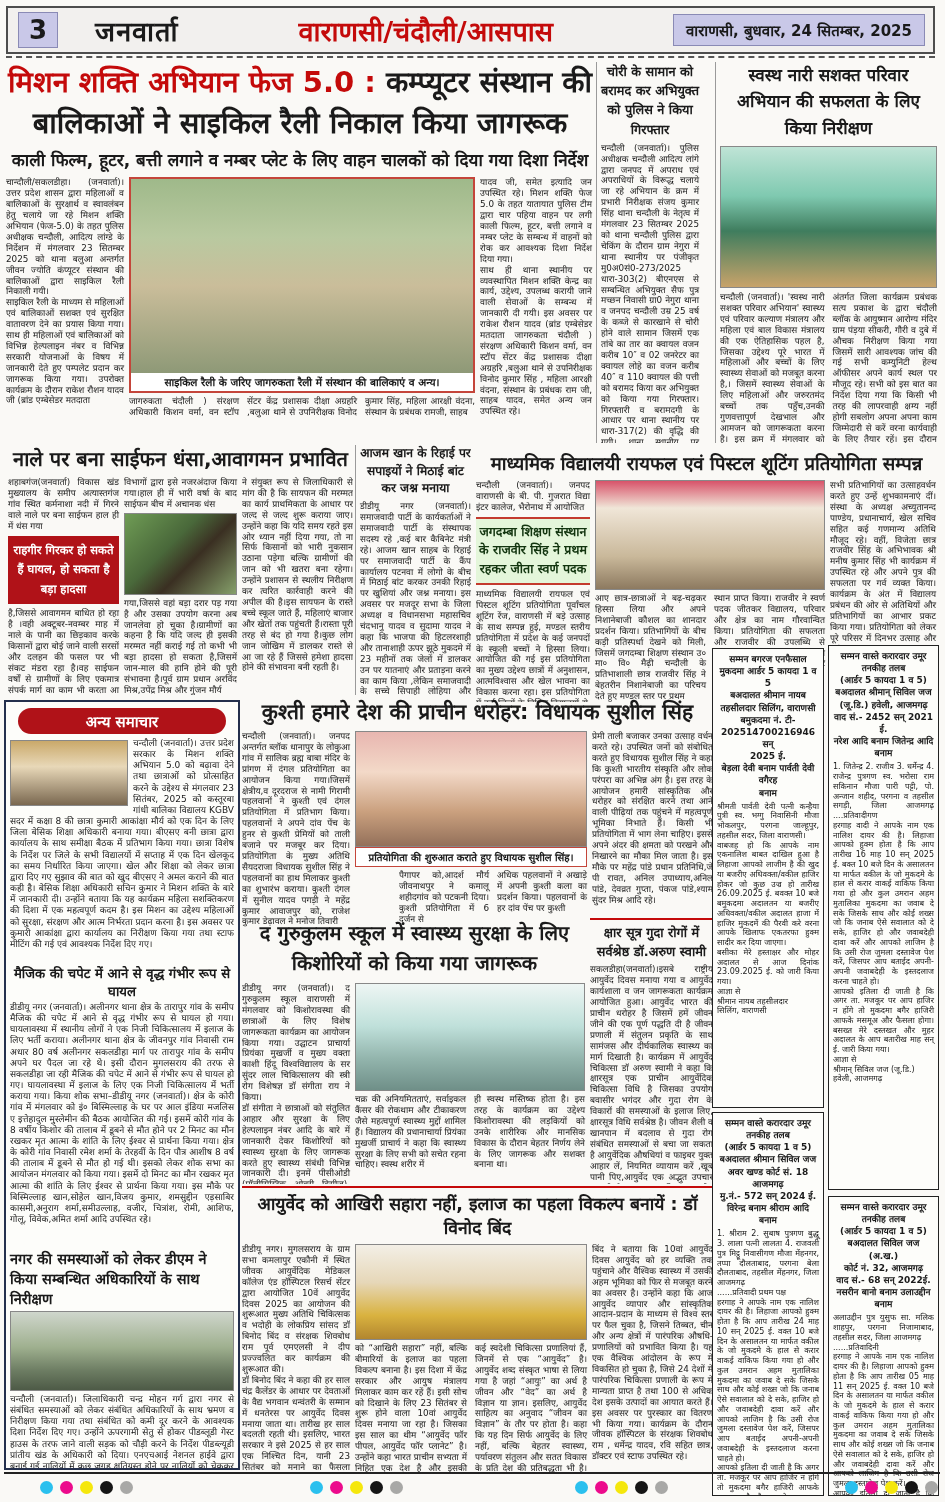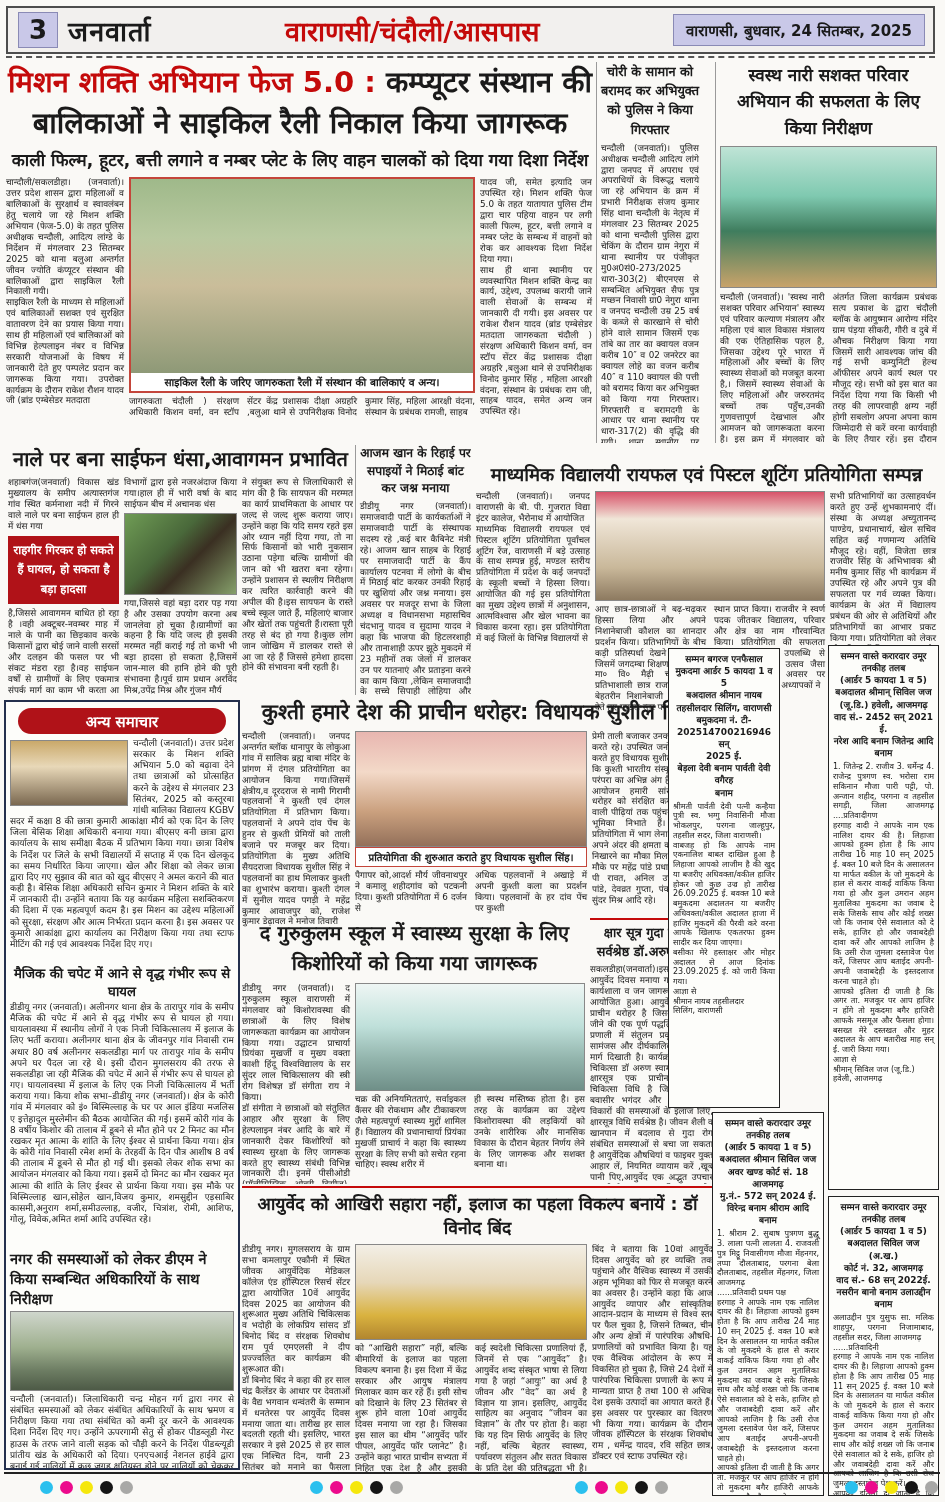--- a/index.html
+++ b/index.html
@@ -4,21 +4,21 @@
 <style>
   html,body{margin:0;padding:0;background:#777;}
   #page{position:relative;width:945px;height:1502px;background:#faf9f6;color:#1a1a1a;
         font-family:"DejaVu Sans",sans-serif;overflow:hidden;}
   .abs{position:absolute;overflow:hidden;}
   
   #masthead{left:6px;top:6px;width:929px;height:48px;border:2px solid #4d4d4d;background:#f2f0ee;
             display:flex;align-items:center;box-sizing:border-box;}
   .pgnum{background:#c9c8e8;border:1px solid #8a8ab5;font-weight:bold;font-size:26px;
          padding:2px 10px;margin:0 10px;}
-  .paper{font-weight:bold;font-size:27px;letter-spacing:1px;}
+  .paper{font-weight:bold;font-size:27px;letter-spacing:1px;margin-left:27px;}
   .section-title{flex:1;text-align:center;color:#c40a0a;font-weight:bold;font-size:27px;}
   .datebox{background:#c9c8e8;border:1px solid #8a8ab5;font-weight:bold;font-size:15px;
            padding:5px 12px;margin-right:8px;white-space:nowrap;}
   #hdr-dash{left:6px;top:56px;width:929px;height:0;border-top:2px dashed #555;}
   
   .body{font-size:8.8px;line-height:1.24;text-align:justify;white-space:pre-line;}
   .hl{font-weight:bold;text-align:center;}
   .red{color:#c40a0a;}
   .framed{border:2px solid #c4453a;}
   .caption{font-weight:bold;font-size:10.5px;text-align:center;padding:2px 10px;background:#fff;}
@@ -117,25 +117,26 @@
       </div>
       <div class="body">ने संयुक्त रूप से जिलाधिकारी से मांग की है कि सायफन की मरम्मत का कार्य प्राथमिकता के आधार पर जल्द से जल्द शुरू कराया जाए।उन्होंने कहा कि यदि समय रहते इस ओर ध्यान नहीं दिया गया, तो ना सिर्फ किसानों को भारी नुकसान उठाना पड़ेगा बल्कि ग्रामीणों की जान को भी खतरा बना रहेगा। उन्होंने प्रशासन से स्थलीय निरीक्षण कर त्वरित कार्रवाही करने की अपील की है।इस सायफन के रास्ते बच्चे स्कूल जाते हैं, महिलाएं बाजार और खेतों तक पहुंचती हैं।रास्ता पूरी तरह से बंद हो गया है।कुछ लोग जान जोखिम में डालकर रास्ते से आ जा रहे हैं जिससे हमेशा हादसा होने की संभावना बनी रहती है।</div>
     </div>
   </div>
 
   <div class="abs vline-l" style="left:355px;top:445px;width:116px;height:250px;box-sizing:border-box;">
     <div class="hl" style="font-size:12.2px;line-height:1.45;">आजम खान के रिहाई पर सपाइयों ने मिठाई बांट कर जश्न मनाया</div>
     <div class="body" style="margin-top:3px;">डीडीयू नगर (जनवार्ता)। समाजवादी पार्टी के कार्यकर्ताओं ने समाजवादी पार्टी के संस्थापक सदस्य रहे ,कई बार कैबिनेट मंत्री रहे। आजम खान साहब के रिहाई पर समाजवादी पार्टी के कैंप कार्यालय पटनवा में लोगो के बीच में मिठाई बांट करकर उनकी रिहाई पर खुशियां और जश्न मनाया। इस अवसर पर मजदूर सभा के जिला अध्यक्ष व विधानसभा महासचिव चंदभानु यादव व सुदामा यादव ने कहा कि भाजपा की हिटलरशाही और तानाशाही ऊपर झूठे मुकदमे में 23 महीनों तक जेलों में डालकर उन पर यातनाएं और प्रताड़ना करने का काम किया ,लेकिन समाजवादी के सच्चे सिपाही लोहिया और अंबेडकर को मानने वाले लोगों की हमेशा जीत हुई है। इस रिहाई में सपा राष्ट्रीय अध्यक्ष अखिलेश यादव जी का अहम प्रयास रहा है। इस अवसर पर यादवेश यादव ,संजय यादव आदि रहे।</div>
   </div>
 
-  <div class="abs" style="left:476px;top:461px;width:461px;height:252px;">
+  <div class="abs" style="left:476px;top:450px;width:461px;height:252px;">
     <div class="hl" style="font-size:18.5px;">माध्यमिक विद्यालयी रायफल एवं पिस्टल शूटिंग प्रतियोगिता सम्पन्न</div>
     <div class="grid" style="grid-template-columns:114px 230px 106px;margin-top:5px;height:222px;">
       <div>
         <div class="body">चन्दौली (जनवार्ता)। जनपद वाराणसी के बी. पी. गुजरात विद्या इंटर कालेज, भैरोनाथ में आयोजित</div>
+        <div class="greenbox">जगदम्बा शिक्षण संस्थान के राजवीर सिंह ने प्रथम रहकर जीता स्वर्ण पदक</div>
         <div class="body">माध्यमिक विद्यालयी रायफल एवं पिस्टल शूटिंग प्रतियोगिता पूर्वांचल शूटिंग रेंज, वाराणसी में बड़े उत्साह के साथ सम्पन्न हुई, मण्डल स्तरीय प्रतियोगिता में प्रदेश के कई जनपदों के स्कूली बच्चों ने हिस्सा लिया। आयोजित की गई इस प्रतियोगिता का मुख्य उद्देश्य छात्रों में अनुशासन, आत्मविश्वास और खेल भावना का विकास करना रहा। इस प्रतियोगिता में कई जिलों के विभिन्न विद्यालयों से</div>
       </div>
       <div>
         <div class="ph ph-shoot" style="height:110px;"></div>
         <div class="grid" style="grid-template-columns:1fr 1fr;gap:8px;margin-top:3px;height:104px;">
           <div class="body">आए छात्र-छात्राओं ने बढ़-चढ़कर हिस्सा लिया और अपने निशानेबाजी कौशल का शानदार प्रदर्शन किया। प्रतिभागियों के बीच कड़ी प्रतिस्पर्धा देखने को मिली, जिसमें जगदम्बा शिक्षण संस्थान उ० मा० वि० मैढ़ी चन्दौली के प्रतिभाशाली छात्र राजवीर सिंह ने बेहतरीन निशानेबाजी का परिचय देते हुए मण्डल स्तर पर प्रथम</div>
           <div class="body">स्थान प्राप्त किया। राजवीर ने स्वर्ण पदक जीतकर विद्यालय, परिवार और क्षेत्र का नाम गौरवान्वित किया। प्रतियोगिता की सफलता और राजवीर की उपलब्धि से विद्यालय परिसर में उत्सव जैसा माहौल रहा। इस अवसर पर विद्यालय प्रबंधन और अध्यापकों ने</div>
         </div>
       </div>
       <div class="body">सभी प्रतिभागियों का उत्साहवर्धन करते हुए उन्हें शुभकामनाएं दीं। संस्था के अध्यक्ष अच्युतानन्द पाण्डेय, प्रधानाचार्य, खेल सचिव सहित कई गणमान्य अतिथि मौजूद रहे। वहीं, विजेता छात्र राजवीर सिंह के अभिभावक श्री मनीष कुमार सिंह भी कार्यक्रम में उपस्थित रहे और अपने पुत्र की सफलता पर गर्व व्यक्त किया।कार्यक्रम के अंत में विद्यालय प्रबंधन की ओर से अतिथियों और प्रतिभागियों का आभार प्रकट किया गया। प्रतियोगिता को लेकर पूरे परिसर में दिनभर उत्साह और उमंग का वातावरण बना रहा।</div>
@@ -155,21 +156,21 @@
     <div class="body" style="font-size:9px;margin-top:3px;height:122px;">चन्दौली (जनवार्ता)। जिलाधिकारी चन्द्र मोहन गर्ग द्वारा नगर से संबंधित समस्याओं को लेकर संबंधित अधिकारियों के साथ भ्रमण व निरीक्षण किया गया तथा संबंधित को कमी दूर करने के आवश्यक दिशा निर्देश दिए गए। उन्होंने ऊपरगामी सेतु से होकर पीडब्लूडी गेस्ट हाउस के तरफ जाने वाली सड़क को चौड़ी करने के निर्देश पीडब्ल्यूडी प्रांतीय खंड के अधिकारी को दिया। एनएचआई नेशनल हाईवे द्वारा बनाई गई नालियों में कुछ जगह क्षतिग्रस्त होने पर नालियों को चेककर जहां चोक हो गई वा चैंबर की ढक्कन टूटे पड़े हो उसको अतिशीघ्र ठीक करा ले।जिलाधिकारी ने जन सुविधा को देखते हुए आवागमन सुचारू रूप से चले इसके लिए एनएचआई के अधिकारी को एक सप्ताह के भीतर सभी को ठीक करने के निर्देश दिए। मठ वाली गली के पक्का नाले का निर्माण करने तथा चैंबर बनाते हुये एक सप्ताह तक जल निकासी की व्यवस्था करने के निर्देश जल निगम को दिए। निरीक्षण के दौरान रेलवे ओवर ब्रिज के पास ठेकेदार द्वारा निर्मित नाली टूट कर चोक की स्थिति में पाई गई जिसपर जिलाधिकारी ने फटकार लगाते हुये तत्काल मरम्मत कराने के सख्त निर्देश दिए।</div>
   </div>
 
   <div class="abs" style="left:242px;top:697px;width:471px;height:258px;">
     <div class="hl" style="font-size:21px;">कुश्ती हमारे देश की प्राचीन धरोहर: विधायक सुशील सिंह</div>
     <div class="grid" style="grid-template-columns:108px 232px 121px;margin-top:6px;height:218px;">
       <div class="body">चन्दौली (जनवार्ता)। जनपद अन्तर्गत ब्लॉक धानापुर के लोकुआ गांव में सालिक ब्रह्म बाबा मंदिर के प्रांगण में दंगल प्रतियोगिता का आयोजन किया गया।जिसमें क्षेत्रीय,व दूरदराज से नामी गिरामी पहलवानों ने कुश्ती एवं दंगल प्रतियोगिता में प्रतिभाग किया।पहलवानों ने अपने दांव पेंच के हुनर से कुश्ती प्रेमियों को ताली बजाने पर मजबूर कर दिया। प्रतियोगिता के मुख्य अतिथि सैयदराजा विधायक सुशील सिंह ने पहलवानों का हाथ मिलाकर कुश्ती का शुभारंभ कराया। कुश्ती दंगल में सुनील यादव पगड़ी ने महेंद्र कुमार आवाजपुर को, राजेश कुमार डेढ़ावल ने मनोज तिवारी</div>
       <div>
         <div class="ph ph-wrestle" style="height:116px;"></div>
         <div class="caption cap-red" style="font-size:10px;">प्रतियोगिता की शुरुआत कराते हुए विधायक सुशील सिंह।</div>
-        <div class="grid" style="grid-template-columns:1fr 1fr;gap:8px;margin-top:3px;height:66px;">
+        <div class="grid" style="grid-template-columns:1fr 1fr;gap:8px;margin-top:3px;height:66px;margin-left:44px;">
           <div class="body">पैगापर को,आदर्श मौर्य जीवनाथपुर ने कमालू शहीदगांव को पटकनी दिया। कुश्ती प्रतियोगिता में 6 दर्जन से</div>
           <div class="body">अधिक पहलवानों ने अखाड़े में अपनी कुश्ती कला का प्रदर्शन किया। पहलवानों के हर दांव पेंच पर कुश्ती</div>
         </div>
       </div>
       <div class="body">प्रेमी ताली बजाकर उनका उत्साह वर्धन करते रहे। उपस्थित जनों को संबोधित करते हुए विधायक सुशील सिंह ने कहा कि कुश्ती भारतीय संस्कृति और लोक परंपरा का अभिन्न अंग है। इस तरह के आयोजन हमारी सांस्कृतिक और धरोहर को संरक्षित करने तथा आने वाली पीढ़ियां तक पहुंचने में महत्वपूर्ण भूमिका निभाते हैं। किसी भी प्रतियोगिता में भाग लेना चाहिए। इससे अपने अंदर की क्षमता को परखने और निखारने का मौका मिल जाता है। इस मौके पर महेंद्र पांडे प्रधान प्रतिनिधि,जे पी रावत, अनिल उपाध्याय,अनिल पांडे, देवव्रत गुप्ता, पंकज पांडे,श्याम सुंदर मिश्र आदि रहे।</div>
     </div>
   </div>
 
   <div class="abs" style="left:590px;top:918px;width:123px;height:266px;">
     <div class="redrule"></div>
@@ -202,21 +203,21 @@
         <div class="ph ph-ayur" style="height:96px;"></div>
         <div class="grid" style="grid-template-columns:1fr 1fr;gap:8px;margin-top:3px;height:144px;">
           <div class="body">को “आखिरी सहारा” नहीं, बल्कि बीमारियों के इलाज का पहला विकल्प बनाना है। इस दिशा में केंद्र सरकार और आयुष मंत्रालय मिलाकर काम कर रहें हैं। इसी सोच को दिखाने के लिए 23 सितंबर से शुरू होने वाला 10वां आयुर्वेद दिवस मनाया जा रहा है। जिसका इस साल का थीम “आयुर्वेद फॉर पीपल, आयुर्वेद फॉर प्लानेट” है। उन्होंने कहा भारत प्राचीन सभ्यता में निहित एक देश है और इसकी अपनी</div>
           <div class="body">कई स्वदेशी चिकित्सा प्रणालियां हैं, जिनमें से एक “आयुर्वेद” है। आयुर्वेद शब्द संस्कृत भाषा से लिया गया है जहां “आयुः” का अर्थ है जीवन और “वेद” का अर्थ है विज्ञान या ज्ञान। इसलिए, आयुर्वेद साहित्य का अनुवाद “जीवन का विज्ञान” के तौर पर होता है। कहा कि यह दिन सिर्फ आयुर्वेद के लिए नहीं, बल्कि बेहतर स्वास्थ्य, पर्यावरण संतुलन और सतत विकास के प्रति देश की प्रतिबद्धता भी है। डॉ</div>
         </div>
       </div>
       <div class="body">बिंद ने बताया कि 10वां आयुर्वेद दिवस आयुर्वेद को हर व्यक्ति तक पहुंचाने और वैश्विक स्वास्थ्य में उसकी अहम भूमिका को फिर से मजबूत करने का अवसर है। उन्होंने कहा कि आज आयुर्वेद व्यापार और सांस्कृतिक आदान-प्रदान के माध्यम से विश्व स्तर पर फैल चुका है, जिसने तिब्बत, चीन और अन्य क्षेत्रों में पारंपरिक औषधि-प्रणालियों को प्रभावित किया है। यह एक वैश्विक आंदोलन के रूप में विकसित हो चुका है, जिसे 24 देशों में पारंपरिक चिकित्सा प्रणाली के रूप में मान्यता प्राप्त है तथा 100 से अधिक देश इसके उत्पादों का आयात करते हैं। इस अवसर पर पुरस्कार का वितरण भी किया गया। कार्यक्रम के दौरान जीवक हॉस्पिटल के संरक्षक शिवबोध राम , धर्मेन्द्र यादव, रवि सहित छात्र, डॉक्टर एवं स्टाफ उपस्थित रहे।</div>
     </div>
   </div>
 
-  <div class="abs noticebox" style="left:668px;top:648px;width:112px;height:460px;">
+  <div class="abs noticebox" style="left:712px;top:648px;width:112px;height:460px;">
     <div class="noticetitle">सम्मन बगरज एनफैसाल
 मुकदमा आर्डर 5 कायदा 1 व 5
 बअदालत श्रीमान नायब
 तहसीलदार सिलिंग, वाराणसी
 बमुकदमा नं. टी-
 202514700216946 सन्
 2025 ई.
 बेड़ला देवी बनाम पार्वती देवी
 वगैरह
 बनाम</div>

